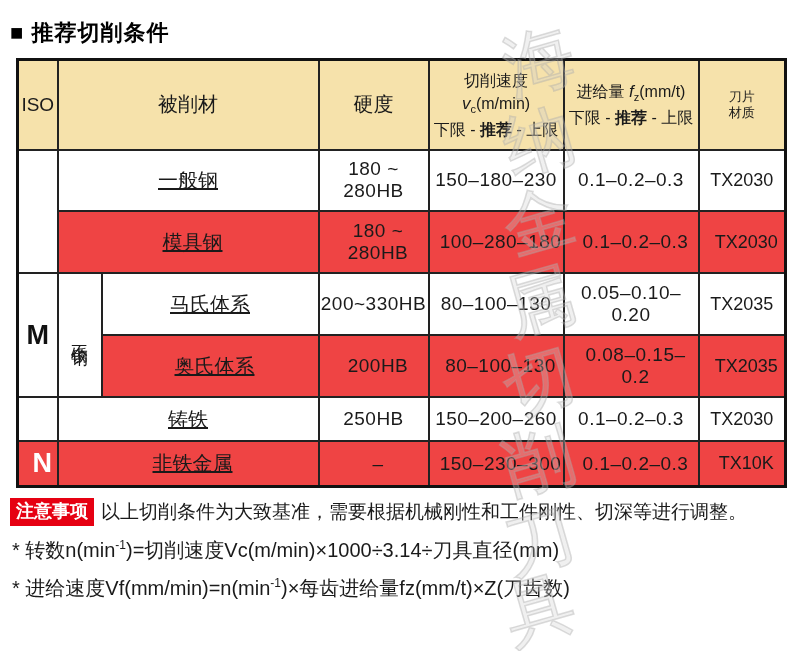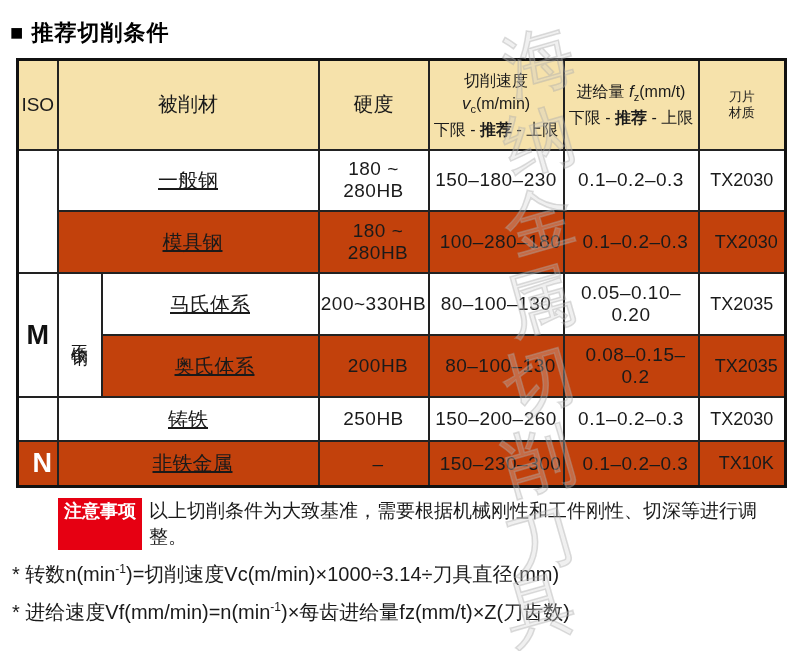--- a/index.html
+++ b/index.html
@@ -34,32 +34,32 @@
   th.hdr.small b { font-weight: bold; }
   th.hdr .two-line { line-height: 1.2; font-size: 13px; }
 
   td.iso { font-weight: bold; font-size: 27px; }
   .iso-p { background: #00aeef; color: #ffffff; }
   .iso-m { background: #ffe600; color: #111111; }
   .iso-k { background: #e8232d; color: #ffffff; }
   .iso-n { background: #00a651; color: #ffffff; }
 
   tr.row-white td { background: #ffffff; }
-  tr.row-cream td { background: #c2410c; padding-left: 9px; }
+  tr.row-cream td { background: #ef4444; padding-left: 9px; }
   td.stainless { background: #ffffff !important; }
   .vtext {
     writing-mode: vertical-rl; text-orientation: upright;
     margin: 0 auto; font-size: 17px; letter-spacing: 3px; line-height: 1;
   }
   td.cn { font-size: 20px; text-decoration: underline; }
   td.num { font-size: 19px; letter-spacing: 0.5px; }
   td.grade { font-size: 18px; margin-left: 20px; }
 
   .notes { position: absolute; left: 10px; top: 498px; width: 784px; }
-  .note-line1 { font-size: 19px; display: flex; gap: 7px; margin-left: 48px; }
+  .note-line1 { font-size: 19px; display: flex; align-items: center; gap: 7px; }
   .badge {
     display: inline-block; background: #e60012; color: #ffffff;
     font-size: 18px; font-weight: bold; padding: 3px 6px; line-height: 1.2;
     flex: 0 0 auto;
   }
   .formula { font-size: 20px; margin-top: 11px; padding-left: 2px; }
   .formula sup { font-size: 12px; }
 
   .watermark { position: absolute; left: 0; top: 0; width: 800px; height: 651px; pointer-events: none; z-index: 5; }
   .watermark span {

